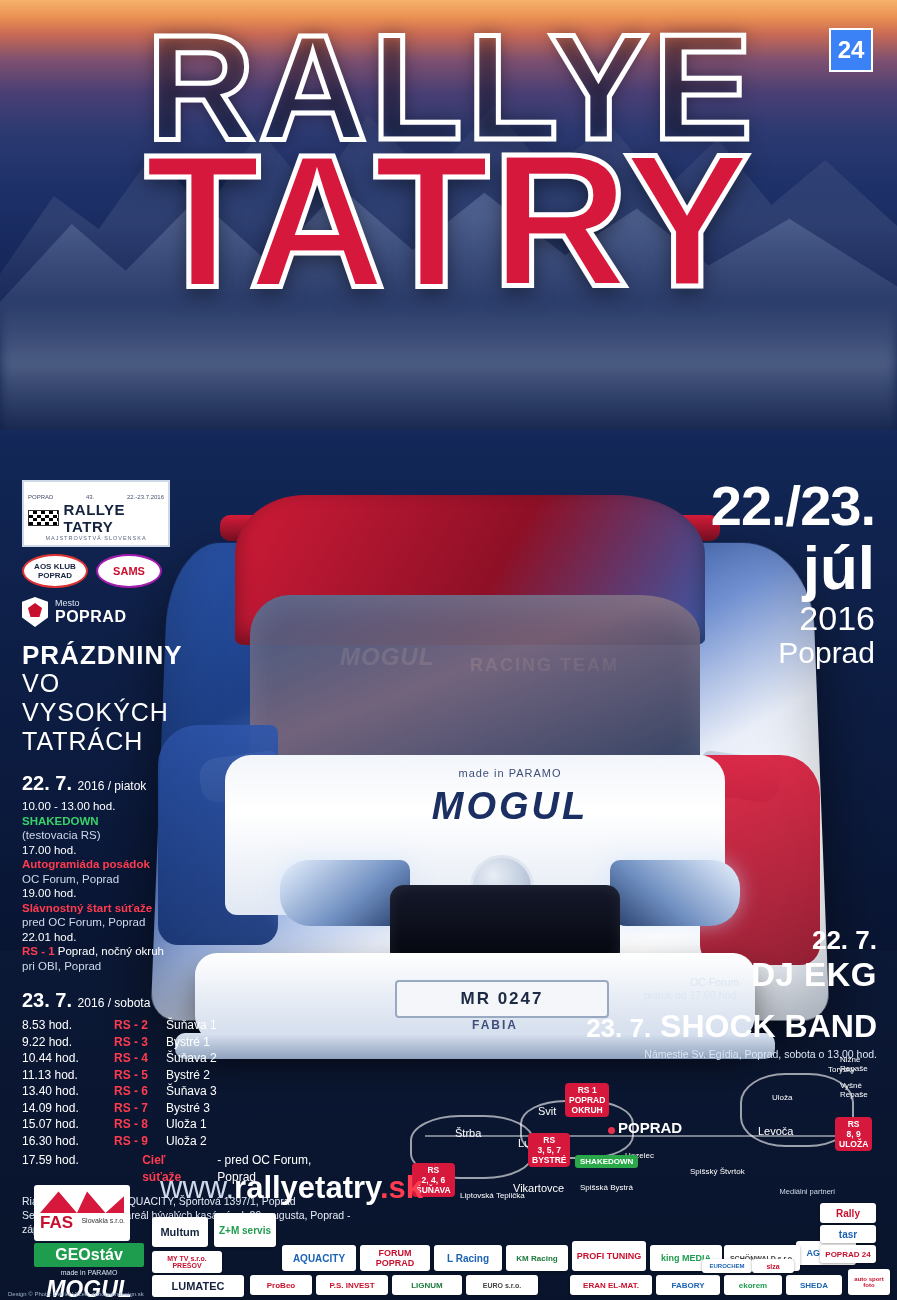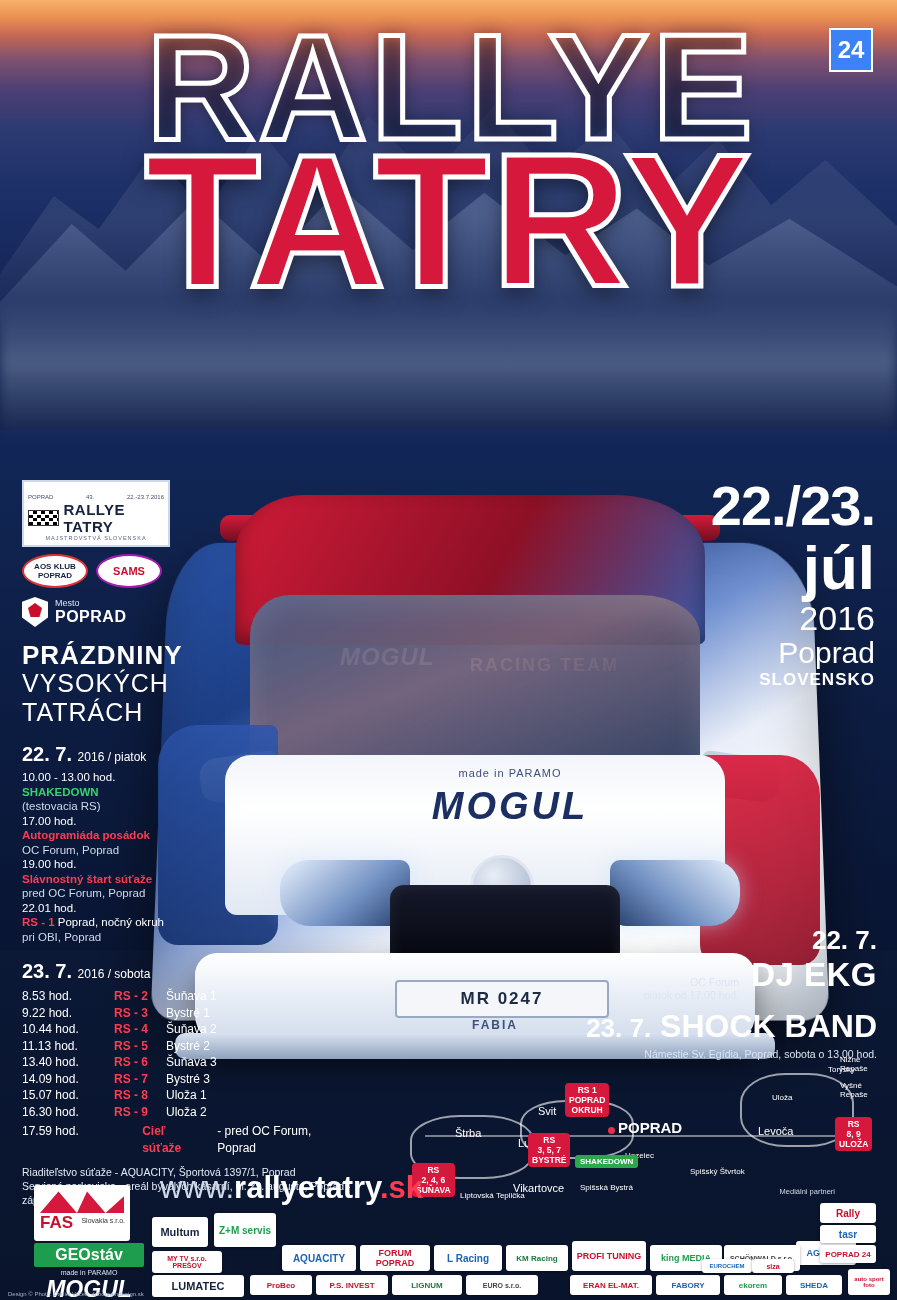--- a/index.html
+++ b/index.html
@@ -394,20 +394,21 @@
     <div class="mesto-row">
       <div class="mesto-shield"></div>
       <div class="mesto-txt">
         <div class="m1">Mesto</div>
         <div class="m2">POPRAD</div>
       </div>
     </div>
 
     <div class="slogan">
       <div class="s1">PRÁZDNINY</div>
+      <div class="s2">VO</div>
       <div class="s2">VYSOKÝCH</div>
       <div class="s3">TATRÁCH</div>
     </div>
 
     <div class="day-head">
       <span>22. 7.</span>
       <span class="dh-small">2016 / piatok</span>
     </div>
 
     <div class="sched">
@@ -493,21 +494,20 @@
       <div>Riaditeľstvo súťaže - AQUACITY, Športová 1397/1, Poprad</div>
       <div>Servisné parkovisko - areál bývalých kasární, ul. 29. augusta, Poprad - západ</div>
     </div>
   </div>
 
   <div class="right-col">
     <div class="date-big">22./23.</div>
     <div class="month">júl</div>
     <div class="year">2016</div>
     <div class="city">Poprad</div>
-    <div class="country">SLOVENSKO</div>
   </div>
 
   <div class="concerts">
     <div class="c-date1">22. 7.</div>
     <div class="c-row1">
       <div class="c-note">
         <div>OC Forum</div>
         <div>piatok od 17.00 hod.</div>
       </div>
       <div class="c-dj">DJ EKG</div>

